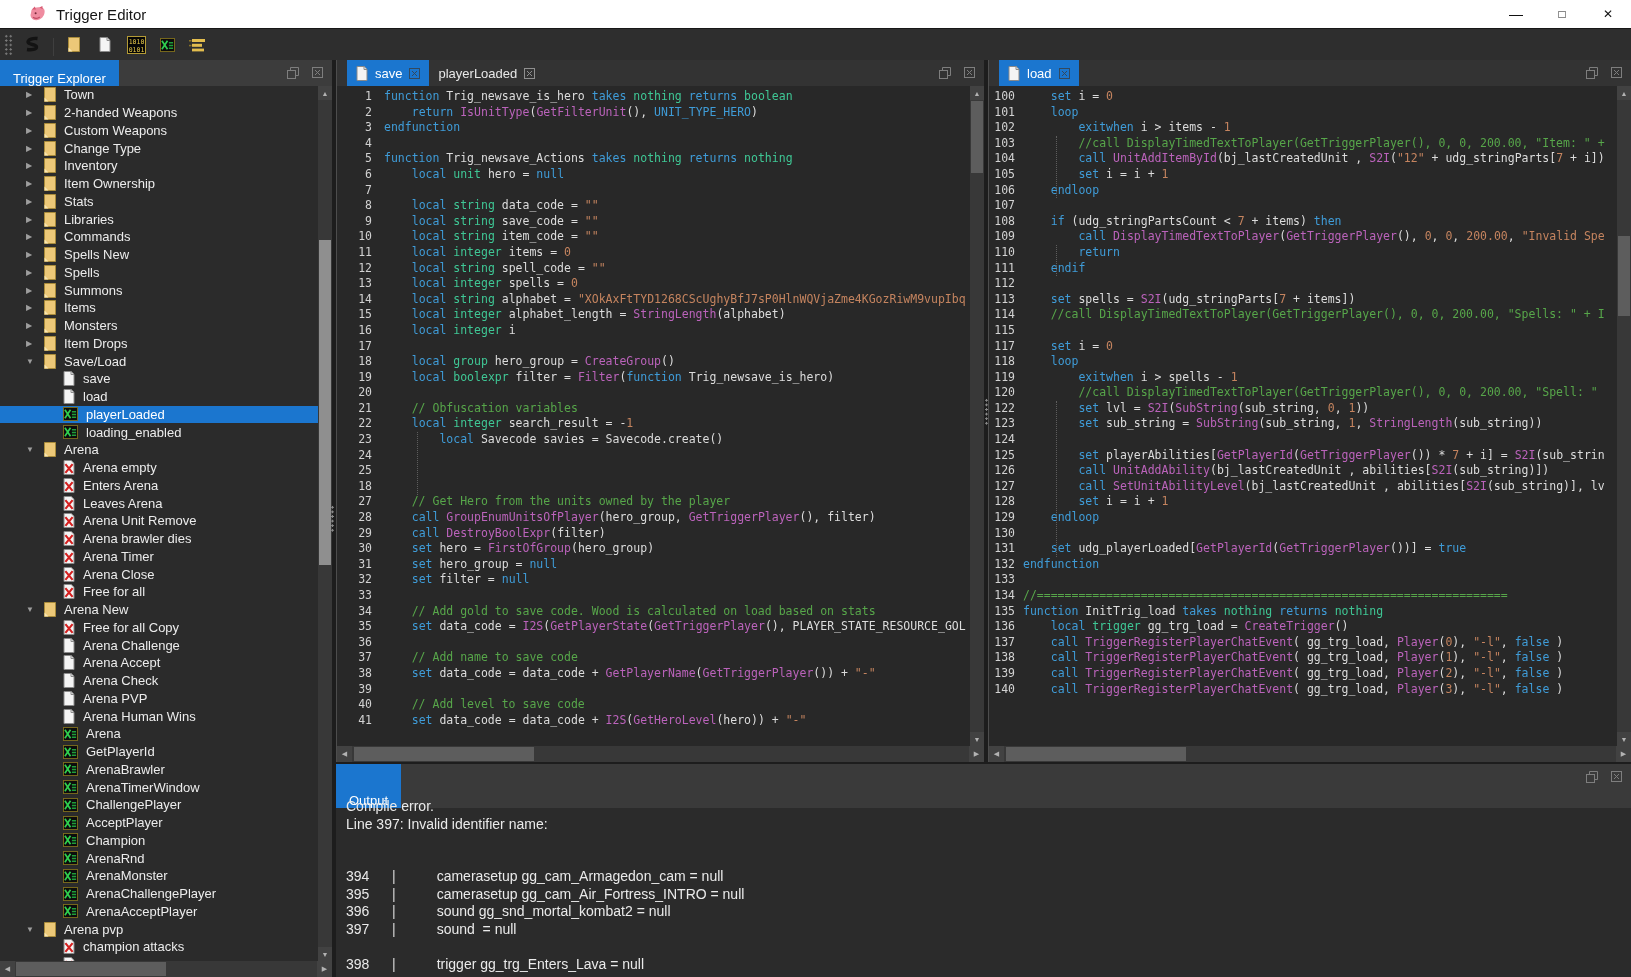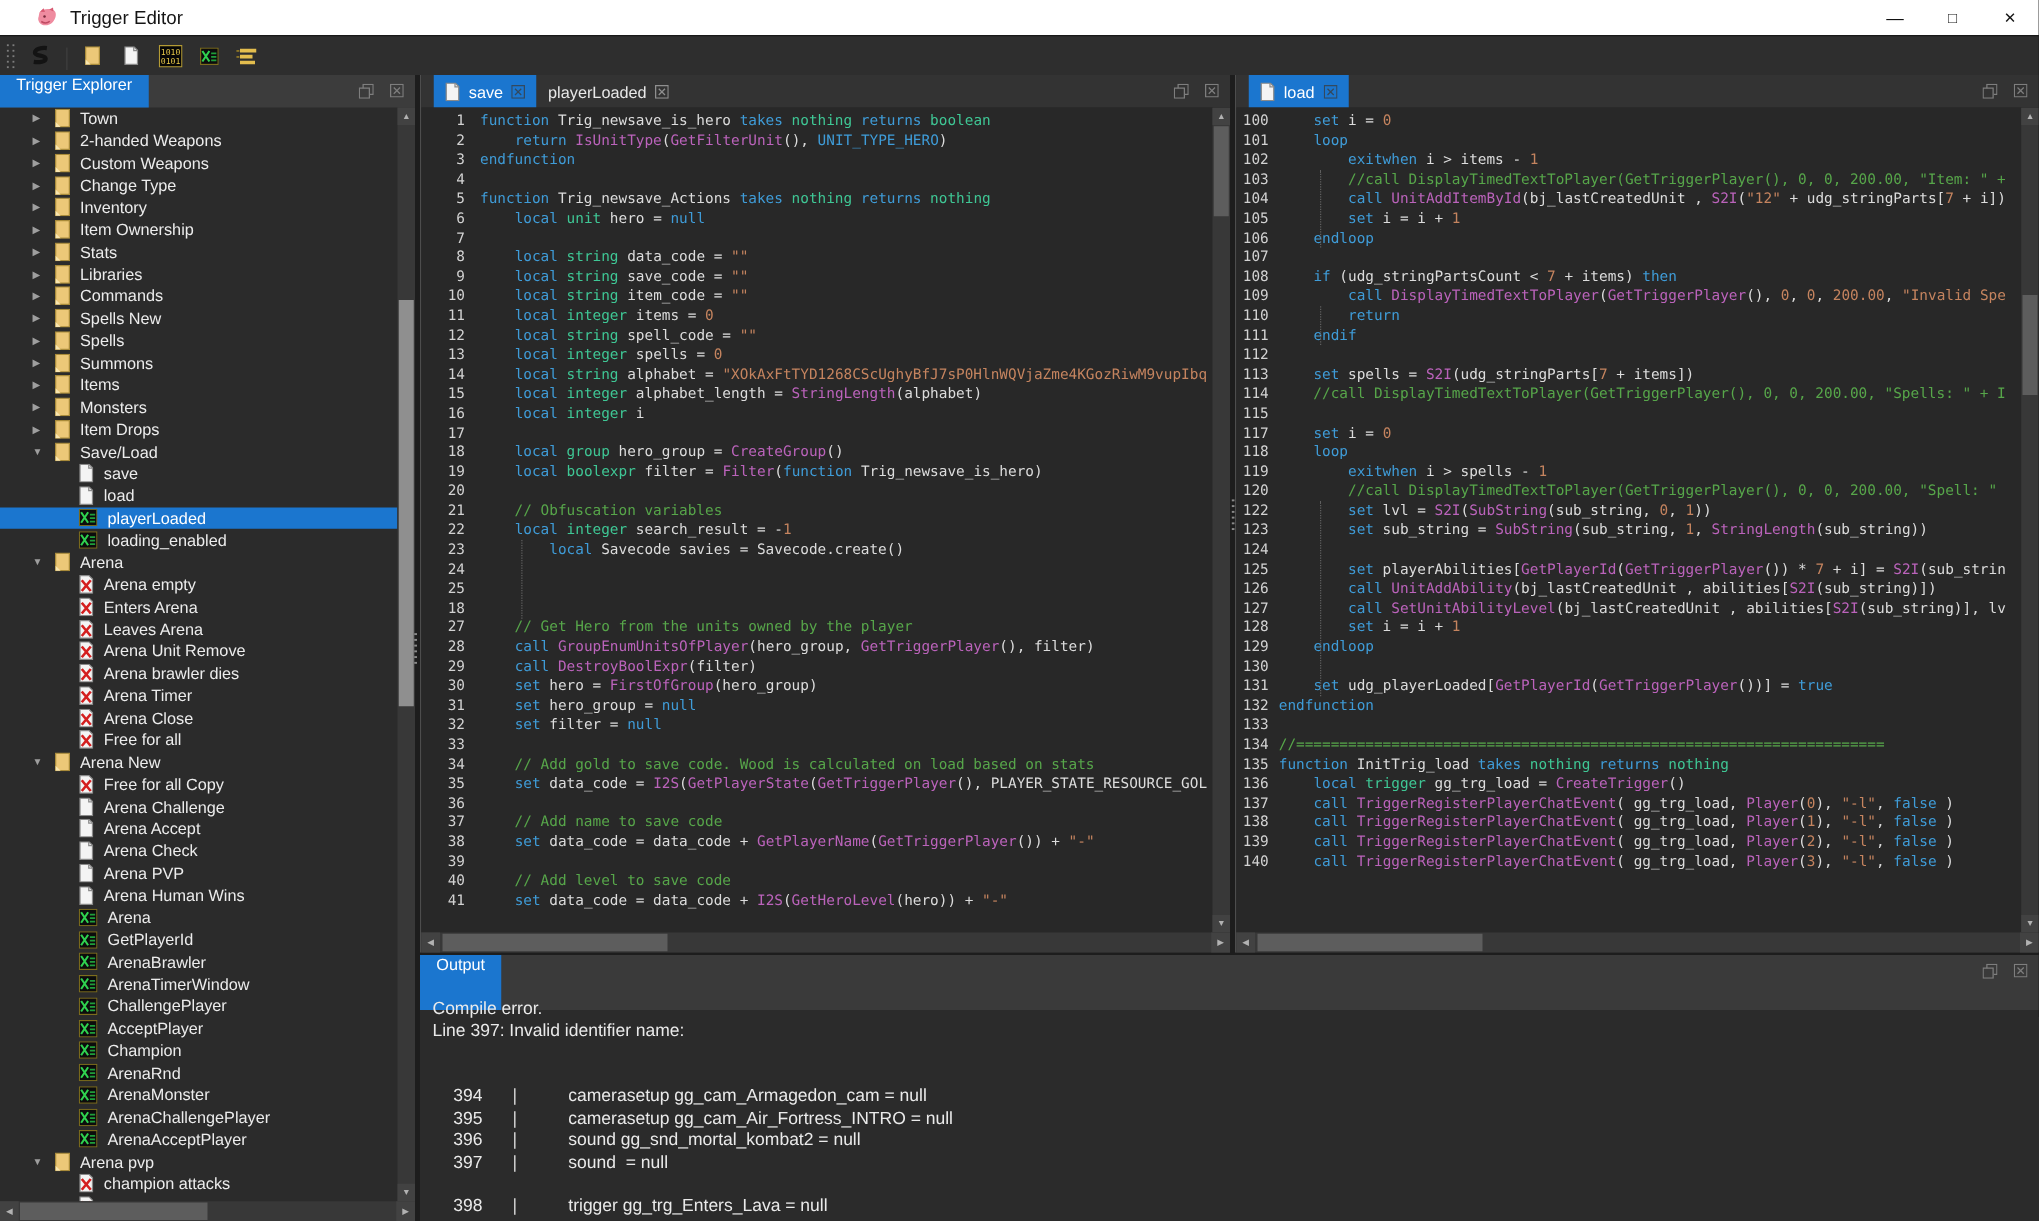--- a/index.html
+++ b/index.html
@@ -22,21 +22,21 @@
 .icon{display:inline-flex;align-items:center;justify-content:center}
 
 
 .panel{position:absolute;background:#282828}
 #explorer{left:0;top:60px;width:332px;height:917px;background:#2b2b2b}
 #panel-mid{left:336px;top:60px;width:648px;height:702px;border-left:1px solid #4d4d4d}
 #panel-right{left:988px;top:60px;width:643px;height:702px;border-left:1px solid #4d4d4d}
 #output{left:336px;top:764px;width:1295px;height:213px;background:#2b2b2b}
 
 .panel-head{position:absolute;left:0;top:0;right:0;height:26px;background:#3c3c3c;display:flex;align-items:stretch}
-.head-tab{display:flex;align-items:flex-start;padding:0 13px;background:var(--accent);color:#fff;font-size:13px}
+.head-tab{display:flex;align-items:flex-end;padding:0 13px;background:var(--accent);color:#fff;font-size:13px}
 .head-icons{position:absolute;right:8px;top:7px;display:flex;gap:13px;color:#7e7e7e}
 .hicon{width:12px;height:12px;display:inline-flex}
 
 
 .tabbar{position:absolute;left:0;top:0;right:0;height:26px;background:#333333;display:flex;align-items:stretch;padding-left:10px}
 .tab{display:flex;align-items:center;gap:7px;padding:0 9px;font-size:13px;color:#e8e8e8}
 .tab.active{background:var(--accent);color:#fff}
 .tab .close-box{color:#8f8f8f;width:11px;height:11px;display:inline-flex}
 .tab.active .close-box{color:#33495e}
 
@@ -71,21 +71,21 @@
 .tree-row.d1{padding-left:26px}
 .tree-row.d2{padding-left:63px}
 .tree-row.selected{background:var(--accent);color:#fff}
 .arrow{width:11px;margin-right:7px;color:#9e9e9e;font-size:8px;display:inline-flex}
 .tree-row .icon{margin-right:8px}
 .grip-v{position:absolute;width:5px;height:28px;background-image:radial-gradient(#8a8a8a 30%,transparent 34%);background-size:5px 4.6px}
 
 
 .out-body{position:absolute;left:10px;top:34px;right:8px;bottom:2px;overflow:hidden;font-size:14px;color:#eaeaea}
 .out-row{display:flex;height:17.5px;line-height:17.5px;white-space:pre}
-.out-num{width:40px;text-align:right;margin-right:24px}
+.out-num{width:40px;margin-right:6px}
 .out-bar{margin-right:41px;color:#d5d5d5}
 </style>
 </head>
 <body>
 
 <div class="window" data-name="trigger-editor-window">
 
   <div class="titlebar" data-name="titlebar">
     <span class="app-icon" data-name="app-icon">
         <svg width="18" height="18" viewBox="0 0 18 18">

